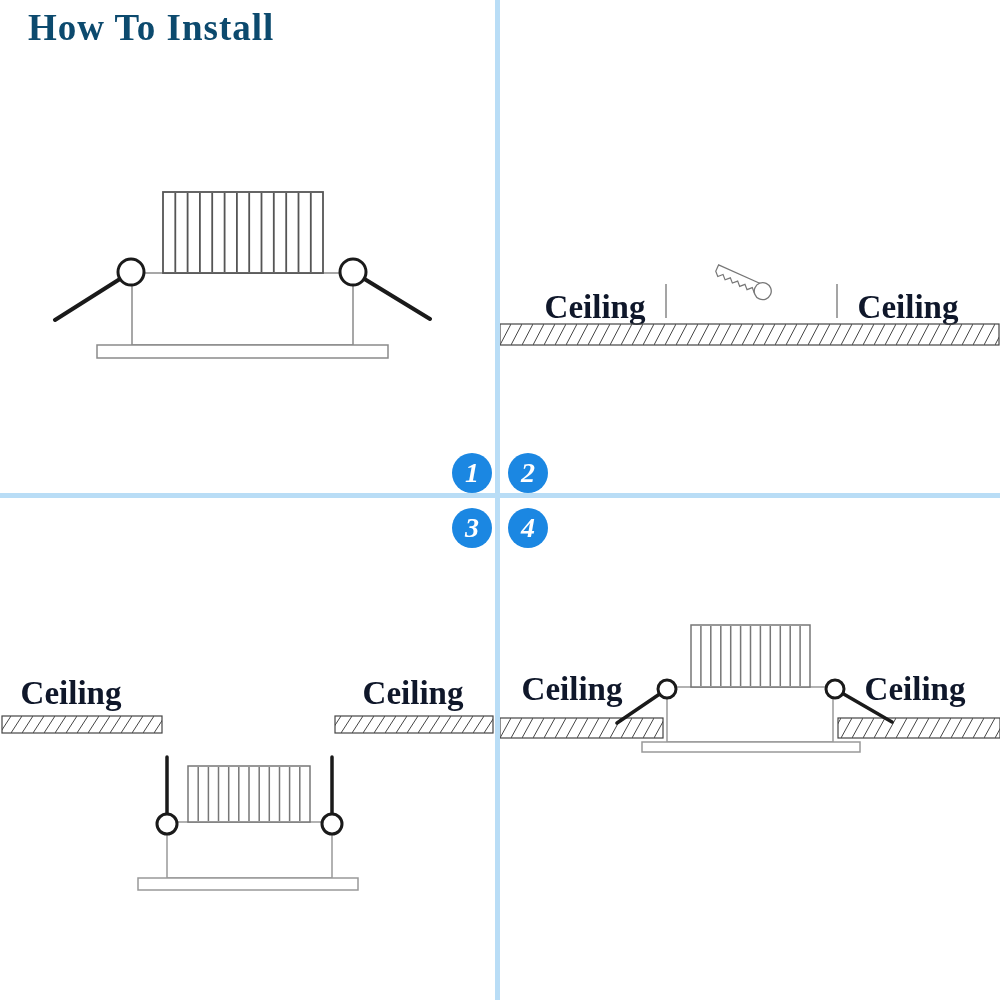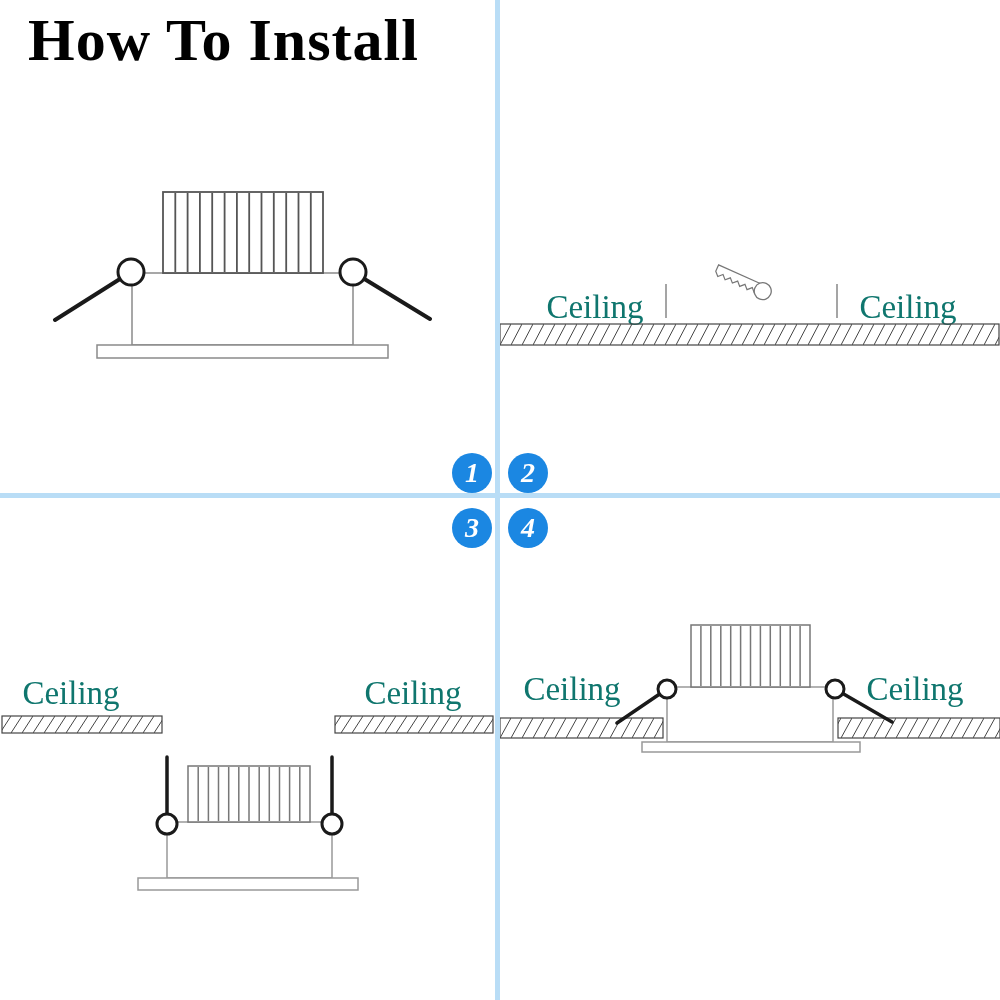--- a/index.html
+++ b/index.html
@@ -3,33 +3,34 @@
 <meta charset="utf-8">
 <style>
   html,body{margin:0;padding:0;background:#fff;}
   #canvas{
     position:relative;width:1000px;height:1000px;background:#ffffff;overflow:hidden;
     font-family:"Liberation Serif", serif;
   }
   .abs{position:absolute;}
   #title{
     left:28px;top:6px;
-    font-size:60px;font-weight:bold;color:#000000;letter-spacing:1px;
+    font-size:37px;font-weight:bold;color:#0c4a6e;letter-spacing:1px;
     white-space:nowrap;
   }
   .divider-h{left:0;top:493px;width:1000px;height:5px;background:#B9DDF6;}
   .divider-v{left:495px;top:0;width:5px;height:1000px;background:#B9DDF6;}
   .step-badge{
     width:40px;height:40px;border-radius:50%;background:#1B87E2;
     color:#ffffff;font-size:28px;font-style:italic;font-weight:bold;
     text-align:center;line-height:40px;z-index:5;
   }
   .ceiling-label{
-    font-size:33px;color:#0f766e;line-height:1.2;white-space:nowrap;
+    font-size:33px;color:#0f172a;line-height:1.2;white-space:nowrap;
     transform:translateX(-50%);
+    font-weight:bold;
   }
   svg{position:absolute;display:block;}
 </style>
 </head>
 <body>
 
 <div id="canvas">
 
   <div class="abs divider-h"></div>
   <div class="abs divider-v"></div>

